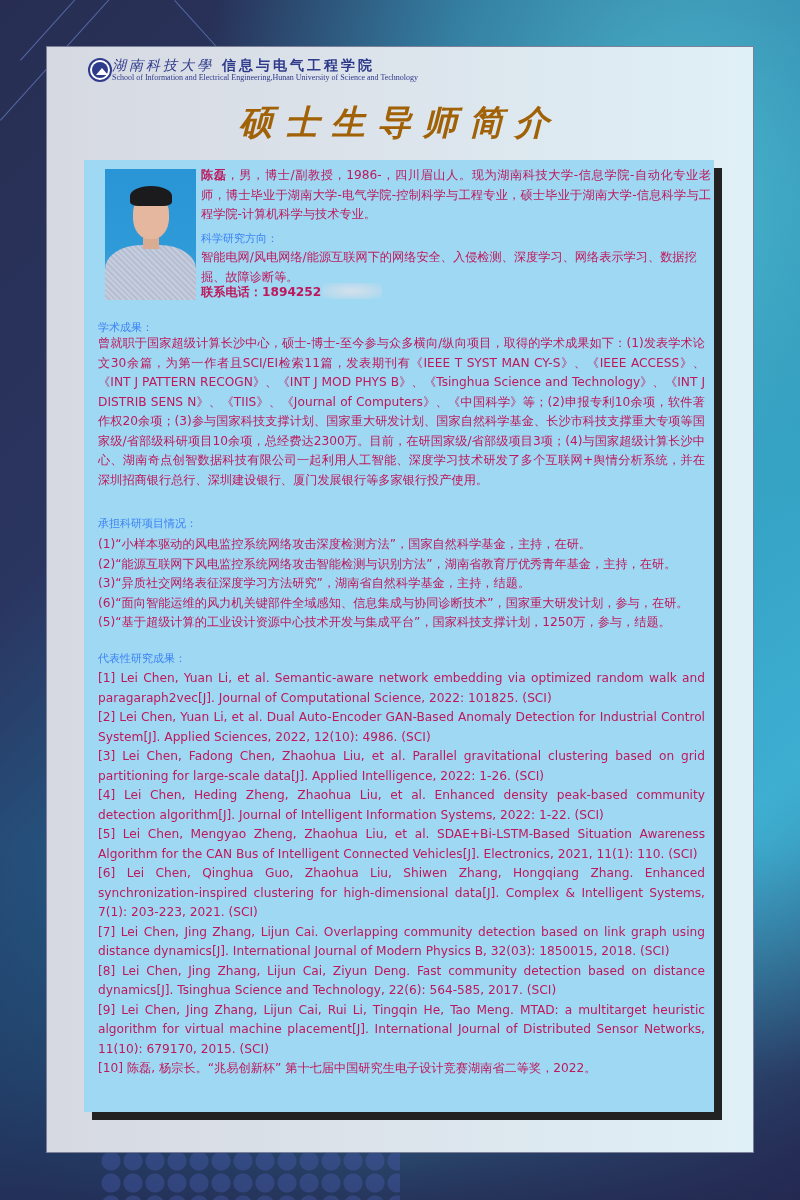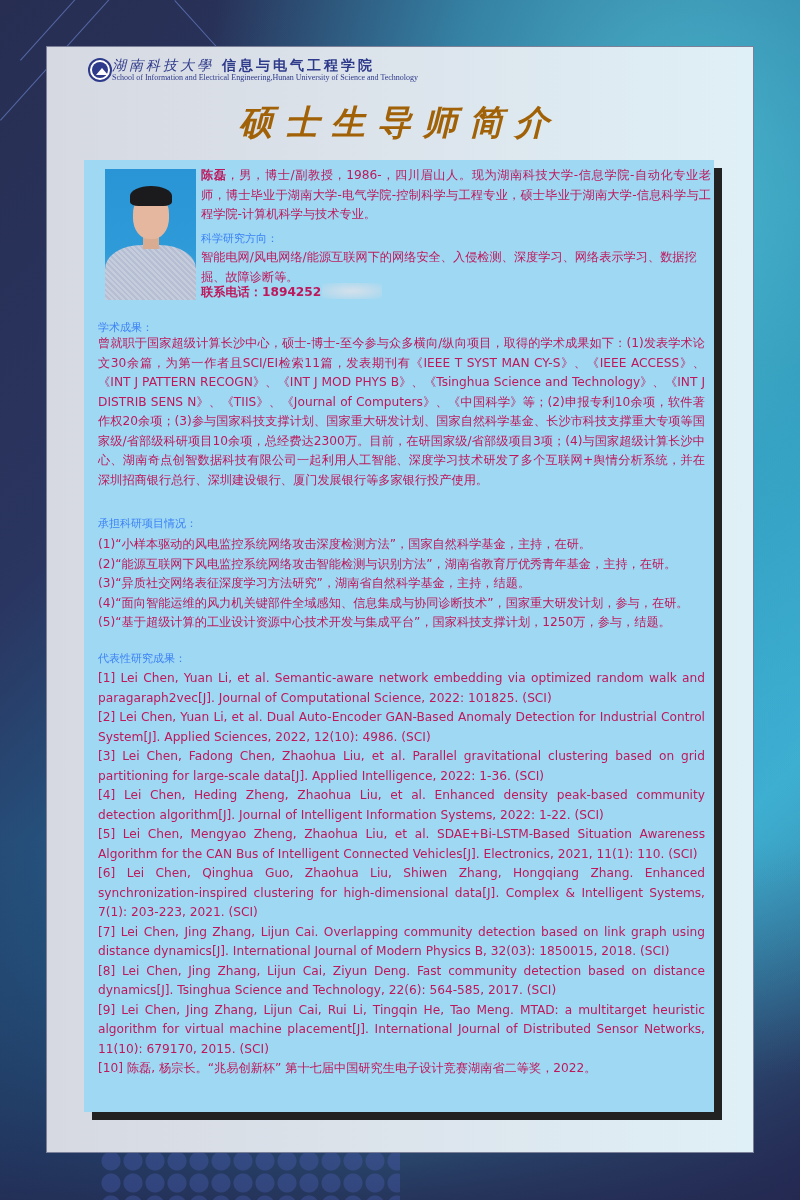--- a/index.html
+++ b/index.html
@@ -140,29 +140,29 @@
 </div>
 
 <div class="txt sec-h achv-h">学术成果：</div>
 <div class="txt achv">曾就职于国家超级计算长沙中心，硕士-博士-至今参与众多横向/纵向项目，取得的学术成果如下：(1)发表学术论文30余篇，为第一作者且SCI/EI检索11篇，发表期刊有《IEEE T SYST MAN CY-S》、《IEEE ACCESS》、《INT J PATTERN RECOGN》、《INT J MOD PHYS B》、《Tsinghua Science and Technology》、《INT J DISTRIB SENS N》、《TIIS》、《Journal of Computers》、《中国科学》等；(2)申报专利10余项，软件著作权20余项；(3)参与国家科技支撑计划、国家重大研发计划、国家自然科学基金、长沙市科技支撑重大专项等国家级/省部级科研项目10余项，总经费达2300万。目前，在研国家级/省部级项目3项；(4)与国家超级计算长沙中心、湖南奇点创智数据科技有限公司一起利用人工智能、深度学习技术研发了多个互联网+舆情分析系统，并在深圳招商银行总行、深圳建设银行、厦门发展银行等多家银行投产使用。</div>
 
 <div class="txt sec-h proj-h">承担科研项目情况：</div>
 <div class="txt proj">
   <div>(1)“小样本驱动的风电监控系统网络攻击深度检测方法”，国家自然科学基金，主持，在研。</div>
   <div>(2)“能源互联网下风电监控系统网络攻击智能检测与识别方法”，湖南省教育厅优秀青年基金，主持，在研。</div>
   <div>(3)“异质社交网络表征深度学习方法研究”，湖南省自然科学基金，主持，结题。</div>
-  <div>(4)“面向智能运维的风力机关键部件全域感知、信息集成与协同诊断技术”，国家重大研发计划，参与，在研。</div>
+  <div>(6)“面向智能运维的风力机关键部件全域感知、信息集成与协同诊断技术”，国家重大研发计划，参与，在研。</div>
   <div>(5)“基于超级计算的工业设计资源中心技术开发与集成平台”，国家科技支撑计划，1250万，参与，结题。</div>
 </div>
 
 <div class="txt sec-h pub-h">代表性研究成果：</div>
 <div class="txt pubs">
   <div class="pub">[1] Lei Chen, Yuan Li, et al. Semantic-aware network embedding via optimized random walk and paragaraph2vec[J]. Journal of Computational Science, 2022: 101825. (SCI)</div>
   <div class="pub">[2] Lei Chen, Yuan Li, et al. Dual Auto-Encoder GAN-Based Anomaly Detection for Industrial Control System[J]. Applied Sciences, 2022, 12(10): 4986. (SCI)</div>
-  <div class="pub">[3] Lei Chen, Fadong Chen, Zhaohua Liu, et al. Parallel gravitational clustering based on grid partitioning for large-scale data[J]. Applied Intelligence, 2022: 1-36. (SCI)</div>
+  <div class="pub">[3] Lei Chen, Fadong Chen, Zhaohua Liu, et al. Parallel gravitational clustering based on grid partitioning for large-scale data[J]. Applied Intelligence, 2022: 1-26. (SCI)</div>
   <div class="pub">[4] Lei Chen, Heding Zheng, Zhaohua Liu, et al. Enhanced density peak-based community detection algorithm[J]. Journal of Intelligent Information Systems, 2022: 1-22. (SCI)</div>
   <div class="pub">[5] Lei Chen, Mengyao Zheng, Zhaohua Liu, et al. SDAE+Bi-LSTM-Based Situation Awareness Algorithm for the CAN Bus of Intelligent Connected Vehicles[J]. Electronics, 2021, 11(1): 110. (SCI)</div>
   <div class="pub">[6] Lei Chen, Qinghua Guo, Zhaohua Liu, Shiwen Zhang, Hongqiang Zhang. Enhanced synchronization-inspired clustering for high-dimensional data[J]. Complex &amp; Intelligent Systems, 7(1): 203-223, 2021. (SCI)</div>
   <div class="pub">[7] Lei Chen, Jing Zhang, Lijun Cai. Overlapping community detection based on link graph using distance dynamics[J]. International Journal of Modern Physics B, 32(03): 1850015, 2018. (SCI)</div>
   <div class="pub">[8] Lei Chen, Jing Zhang, Lijun Cai, Ziyun Deng. Fast community detection based on distance dynamics[J]. Tsinghua Science and Technology, 22(6): 564-585, 2017.  (SCI)</div>
   <div class="pub">[9] Lei Chen, Jing Zhang, Lijun Cai, Rui Li, Tingqin He, Tao Meng. MTAD: a multitarget heuristic algorithm for virtual machine placement[J]. International Journal of Distributed Sensor Networks, 11(10): 679170, 2015.  (SCI)</div>
   <div class="pub">[10] 陈磊, 杨宗长。“兆易创新杯” 第十七届中国研究生电子设计竞赛湖南省二等奖，2022。</div>
 </div>
 
 </body></html>

